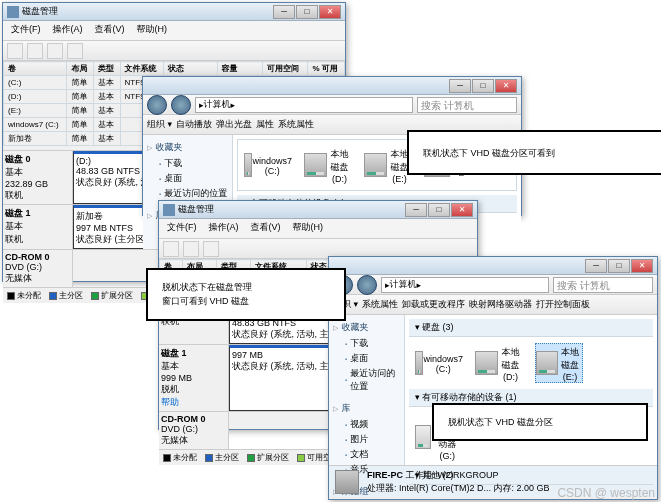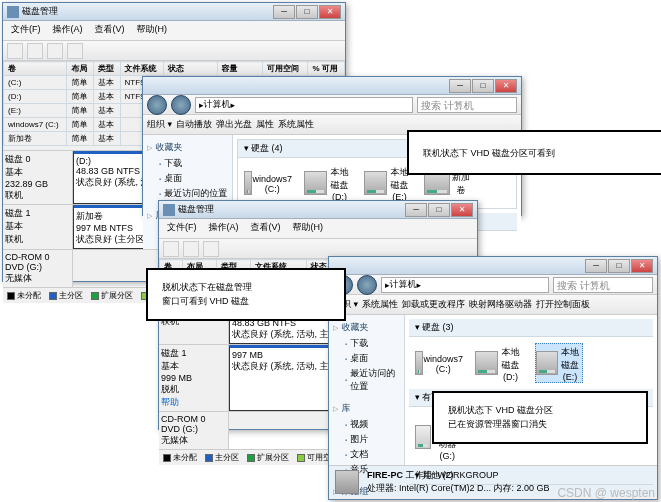--- a/index.html
+++ b/index.html
@@ -33,21 +33,21 @@
 .drive.sel{background:#cce5ff;border:1px dotted #3a7fbf}
 .dico{width:32px;height:24px;background:linear-gradient(#ddd,#aaa);border:1px solid #999;position:relative}
 .dico::after{content:"";position:absolute;bottom:1px;left:2px;right:2px;height:3px;background:linear-gradient(90deg,#4a8 50%,#ddd 50%)}
 .dlbl{font-size:8px;text-align:center;margin-top:2px}
 .table{width:100%;border-collapse:collapse}
 .table th,.table td{border:1px solid #d0d8e0;padding:1px 4px;font-size:8px;text-align:left;white-space:nowrap;overflow:hidden}
 .table th{background:linear-gradient(#f4f4f4,#e4e4e4)}
 .diskgrid{display:flex;flex-direction:column}
 .drow{display:flex;border-top:1px solid #ccc}
 .dlabel{width:70px;background:#f0f0f0;border-right:1px solid #ccc;padding:2px;font-size:8px}
-.dlabel .dname{font-weight:normal}
+.dlabel .dname{font-weight:bold}
 .dparts{flex:1;display:flex}
 .dpart{border:1px solid #333;padding:2px;font-size:7px;background:#fff}
 .dpart.blue{border-top:3px solid #2060c0}
 .dpart.green{border-top:3px solid #20a040}
 .legend{display:flex;gap:8px;padding:2px 4px;background:#f0f0f0;border-top:1px solid #ccc}
 .legend span{font-size:8px;display:flex;align-items:center;gap:2px}
 .legend .sw{width:8px;height:8px;border:1px solid #666}
 .annot{position:absolute;background:#fff;border:2px solid #000;padding:10px 14px;font-size:13px;line-height:1.6;z-index:100}
 .statusbar{height:32px;background:#e8f0f8;border-top:1px solid #ccc;display:flex;align-items:center;padding:2px 6px;font-size:8px;gap:8px}
 .statusbar .sico{width:24px;height:24px;background:linear-gradient(#ccc,#999);border:1px solid #888}
@@ -221,21 +221,20 @@
         <div class="item">桌面</div>
         <div class="item">最近访问的位置</div>
       </div>
       <div class="grp">
         <div class="ghdr">库</div>
         <div class="item">视频</div>
       </div>
     </div>
     <div class="main">
       <div class="section">
-        <div class="shdr">▾ <span>硬盘 (4)</span></div>
         <div class="drives">
           <div class="drive">
               <div class="dico"></div>
               <div class="dlbl"><span>windows7</span><br><span>(C:)</span></div>
             </div>
           <div class="drive">
               <div class="dico"></div>
               <div class="dlbl"><span>本地磁盘</span><br><span>(D:)</span></div>
             </div>
           <div class="drive">
@@ -426,18 +425,17 @@
   </div>
 </div>
 
 <div class="annot" style="left:407px;top:130px;width:268px">
   <span>联机状态下 VHD 磁盘分区可看到</span>
 </div>
 <div class="annot" style="left:146px;top:268px;width:200px">
   <div>脱机状态下在磁盘管理</div>
   <div>窗口可看到 VHD 磁盘</div>
 </div>
-<div class="annot" style="left:432px;top:391px;width:216px">
+<div class="annot" style="left:432px;top:403px;width:216px">
   <div>脱机状态下 VHD 磁盘分区</div>
-  <div>已在资源管理器窗口消失</div>
 </div>
 
 <div class="watermark">CSDN @ wespten</div>
 
 </body></html>

